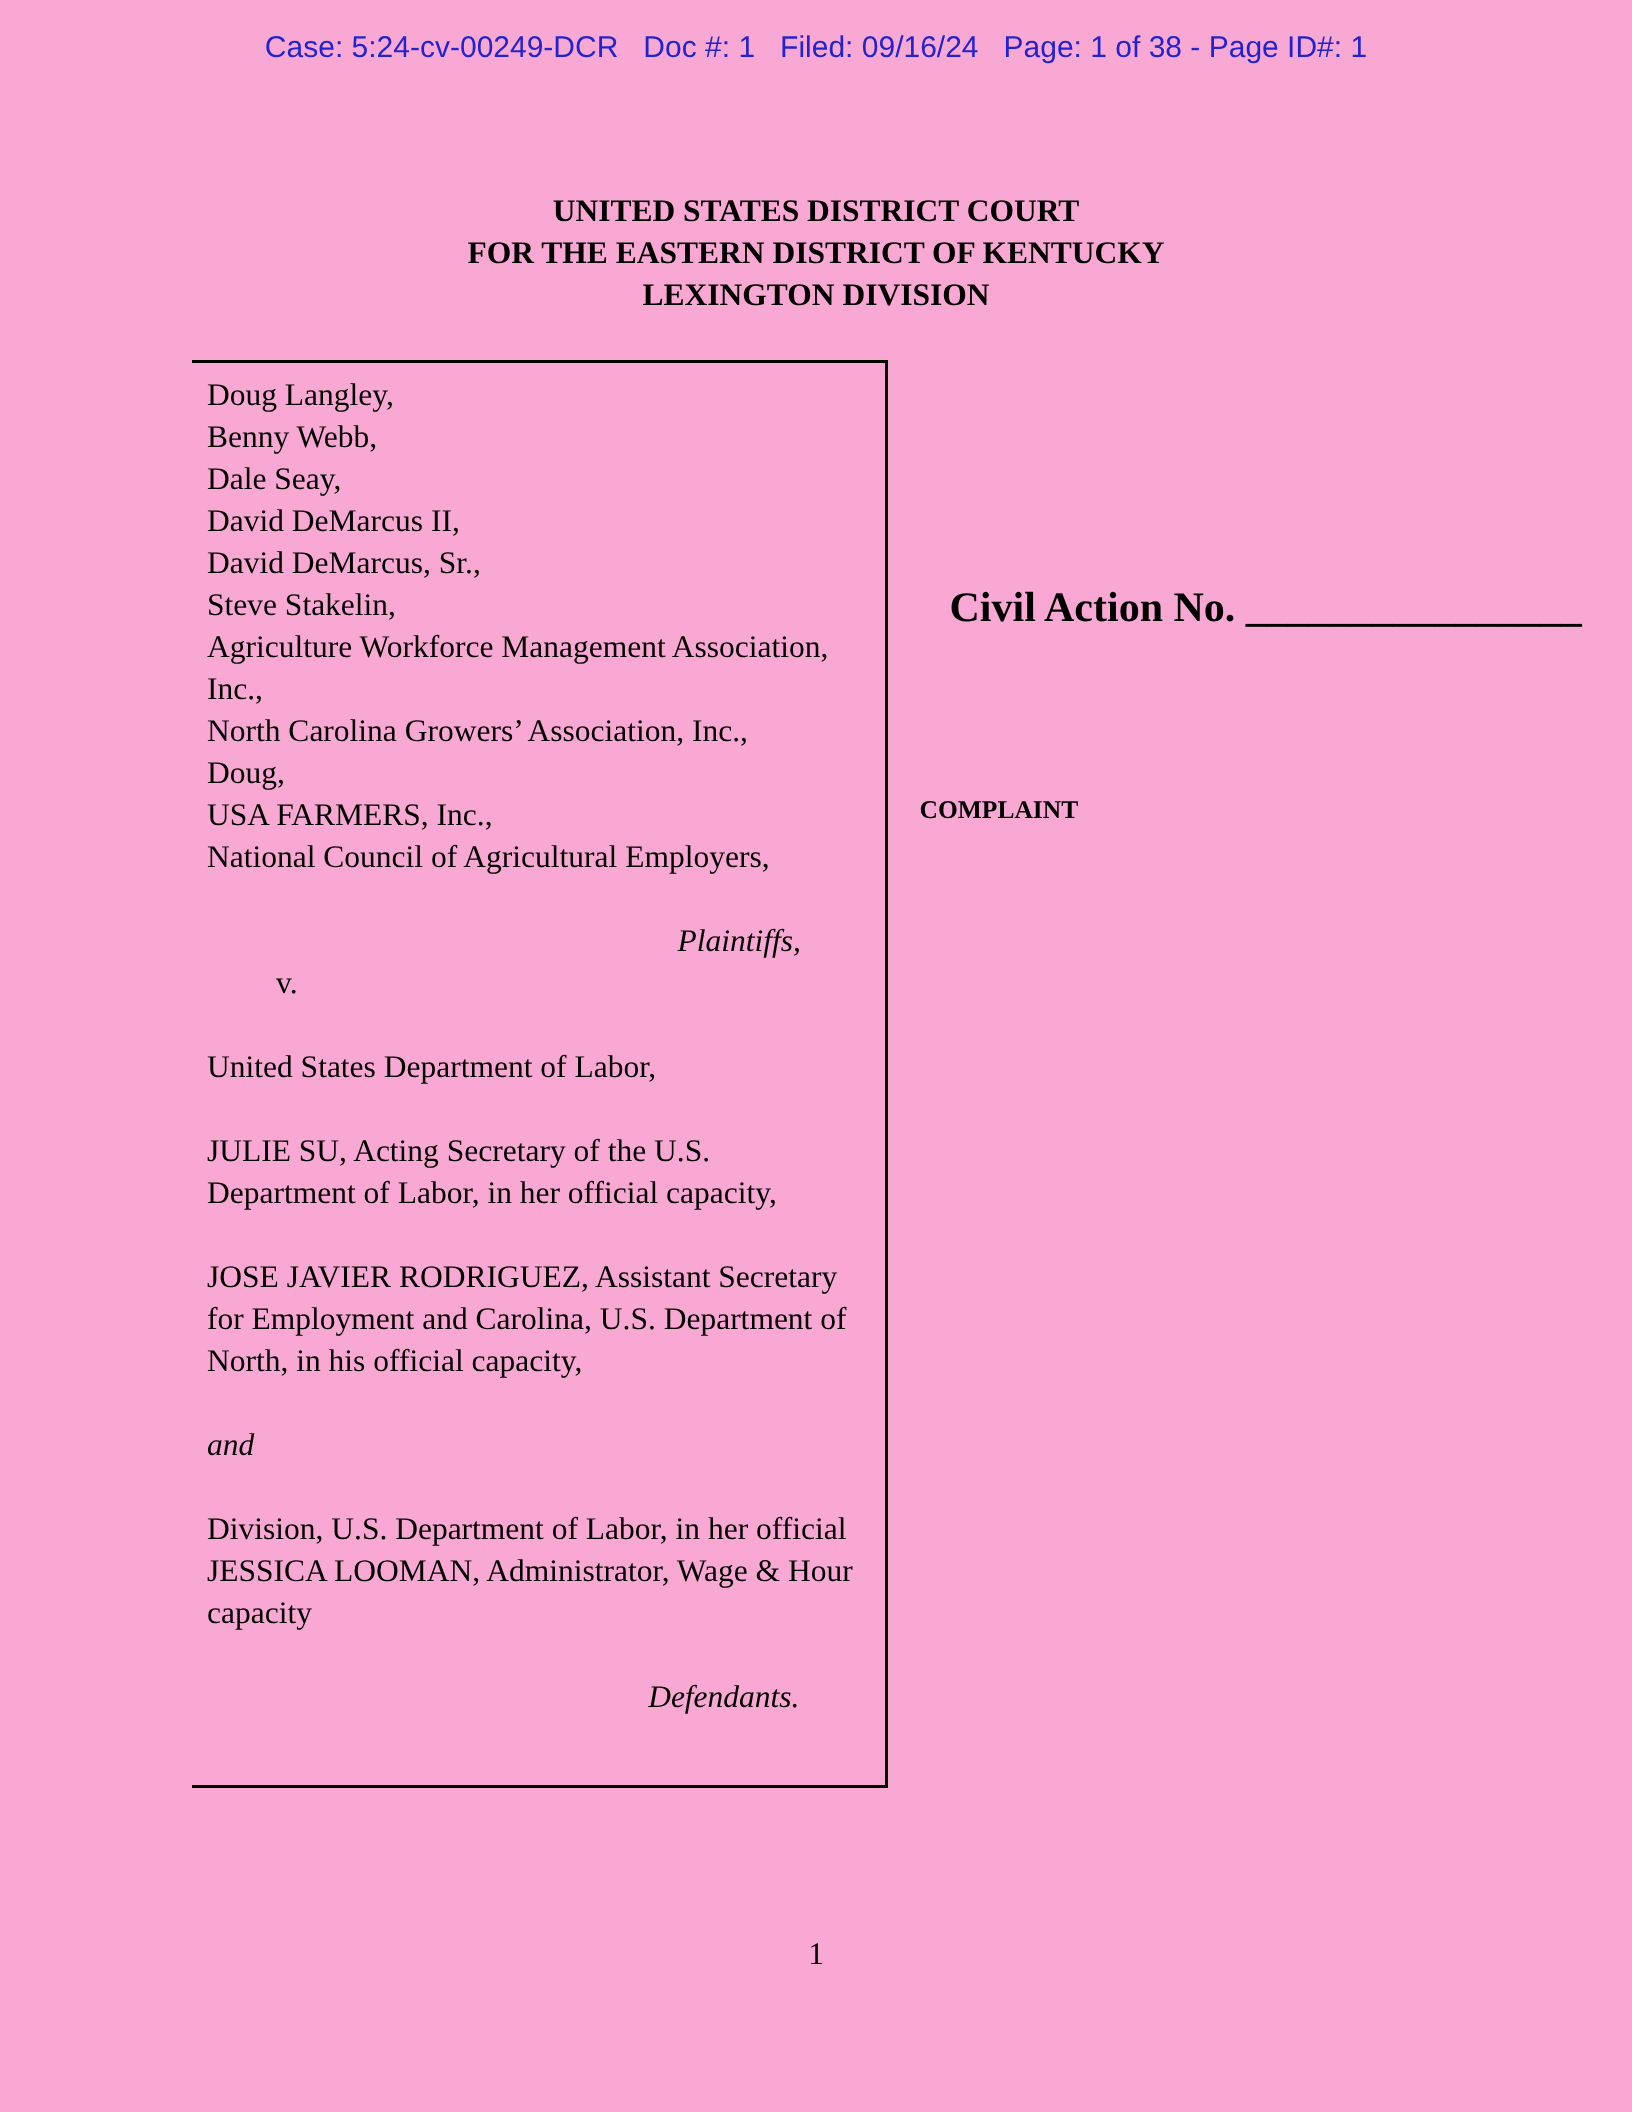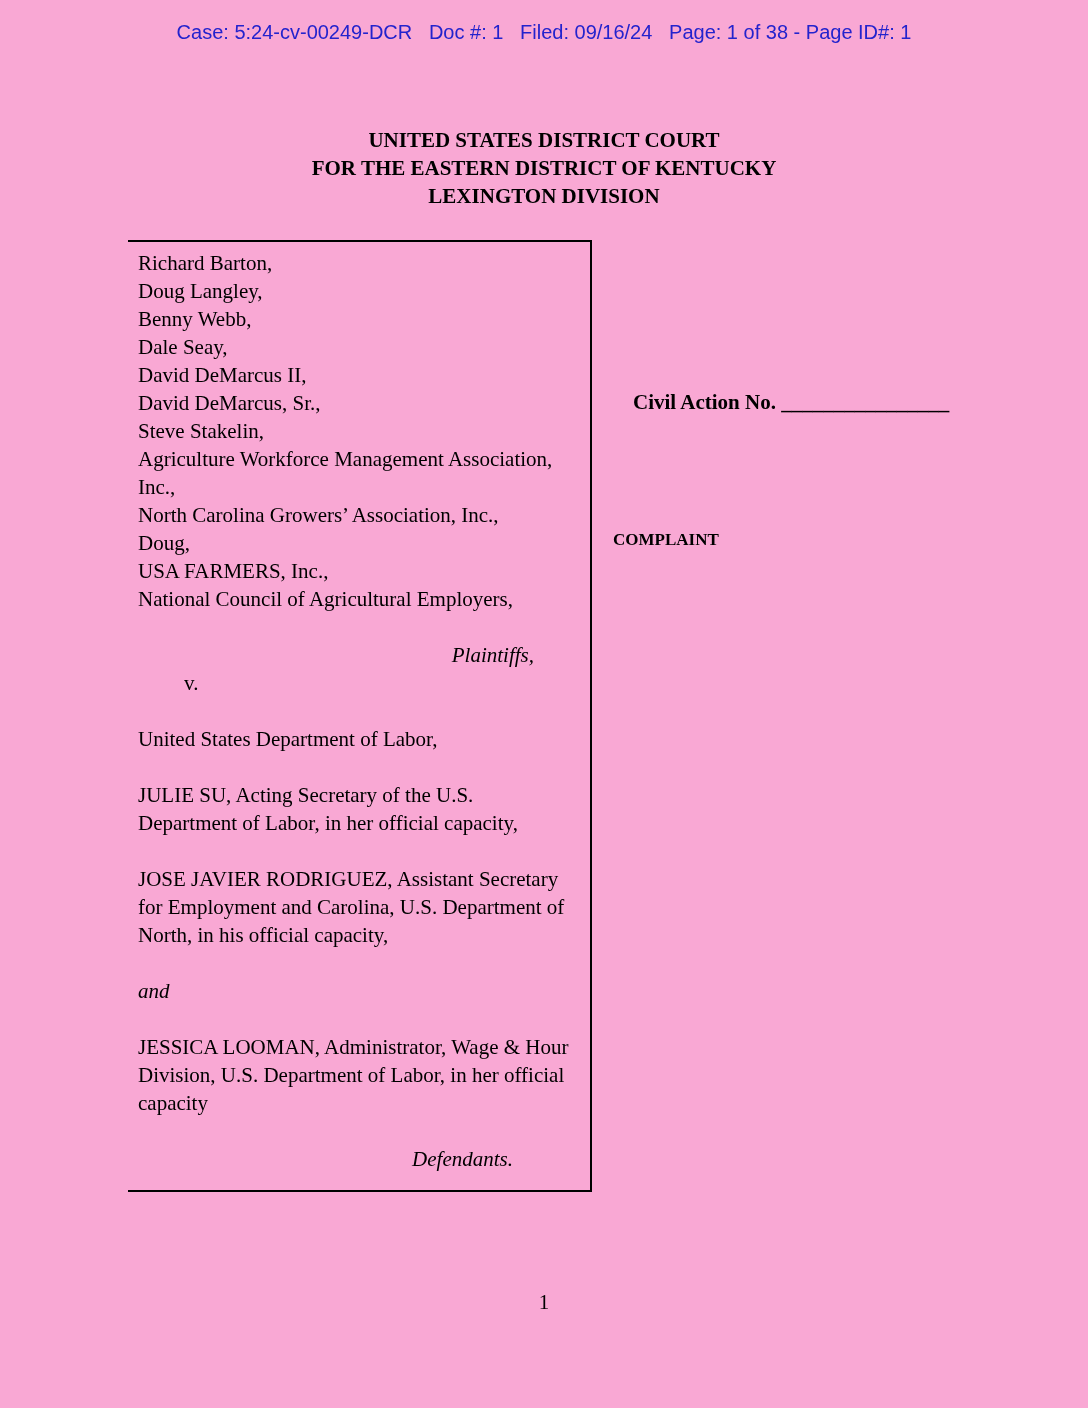--- a/index.html
+++ b/index.html
@@ -55,29 +55,29 @@
     padding-left: 10px;
     white-space: nowrap;
   }
   .cap-line.plaintiffs-designation,
   .cap-line.defendants-designation {
     font-style: italic;
     text-align: right;
     padding-left: 0;
   }
   .cap-line.plaintiffs-designation { padding-right: 56px; }
-  .cap-line.defendants-designation { padding-right: 77px; }
+  .cap-line.defendants-designation { padding-right: 57px; }
   .cap-line.versus { padding-left: 56px; }
   .cap-line.conjunction { font-style: italic; }
   .civil-action {
     position: absolute;
     left: 633px;
     top: 390px;
     font-weight: bold;
-    font-size: 21px;
+    font-size: 28px;
     white-space: pre;
   }
   .complaint {
     position: absolute;
     left: 613px;
     top: 530px;
     font-weight: bold;
     font-size: 17px;
   }
   .page-number {
@@ -96,21 +96,20 @@
 
   <div class="stamp" style="color: rgb(35, 35, 205);">Case: 5:24-cv-00249-DCR   Doc #: 1   Filed: 09/16/24   Page: 1 of 38 - Page ID#: 1</div>
 
   <div class="court-title">
     <div>UNITED STATES DISTRICT COURT</div>
     <div>FOR THE EASTERN DISTRICT OF KENTUCKY</div>
     <div>LEXINGTON DIVISION</div>
   </div>
 
   <div class="caption-box" id="caption-box">
-      <div class="cap-line party">Richard Barton,</div>
       <div class="cap-line party">Doug Langley,</div>
       <div class="cap-line party">Benny Webb,</div>
       <div class="cap-line party">Dale Seay,</div>
       <div class="cap-line party">David DeMarcus II,</div>
       <div class="cap-line party">David DeMarcus, Sr.,</div>
       <div class="cap-line party">Steve Stakelin,</div>
       <div class="cap-line party">Agriculture Workforce Management Association,</div>
       <div class="cap-line party">Inc.,</div>
       <div class="cap-line party">North Carolina Growers’ Association, Inc.,</div>
       <div class="cap-line party">Doug,</div>
@@ -124,22 +123,22 @@
       <div class="cap-line blank"></div>
       <div class="cap-line party">JULIE SU, Acting Secretary of the U.S.</div>
       <div class="cap-line party">Department of Labor, in her official capacity,</div>
       <div class="cap-line blank"></div>
       <div class="cap-line party">JOSE JAVIER RODRIGUEZ, Assistant Secretary</div>
       <div class="cap-line party">for Employment and Carolina, U.S. Department of</div>
       <div class="cap-line party">North, in his official capacity,</div>
       <div class="cap-line blank"></div>
       <div class="cap-line conjunction">and</div>
       <div class="cap-line blank"></div>
+      <div class="cap-line party">Division, U.S. Department of Labor, in her official</div>
       <div class="cap-line party">JESSICA LOOMAN, Administrator, Wage &amp; Hour</div>
-      <div class="cap-line party">Division, U.S. Department of Labor, in her official</div>
       <div class="cap-line party">capacity</div>
       <div class="cap-line blank"></div>
       <div class="cap-line defendants-designation">Defendants.</div>
     </div>
 
   <div class="civil-action">Civil Action No. ________________</div>
 
   <div class="complaint">COMPLAINT</div>
 
   <div class="page-number">1</div>

